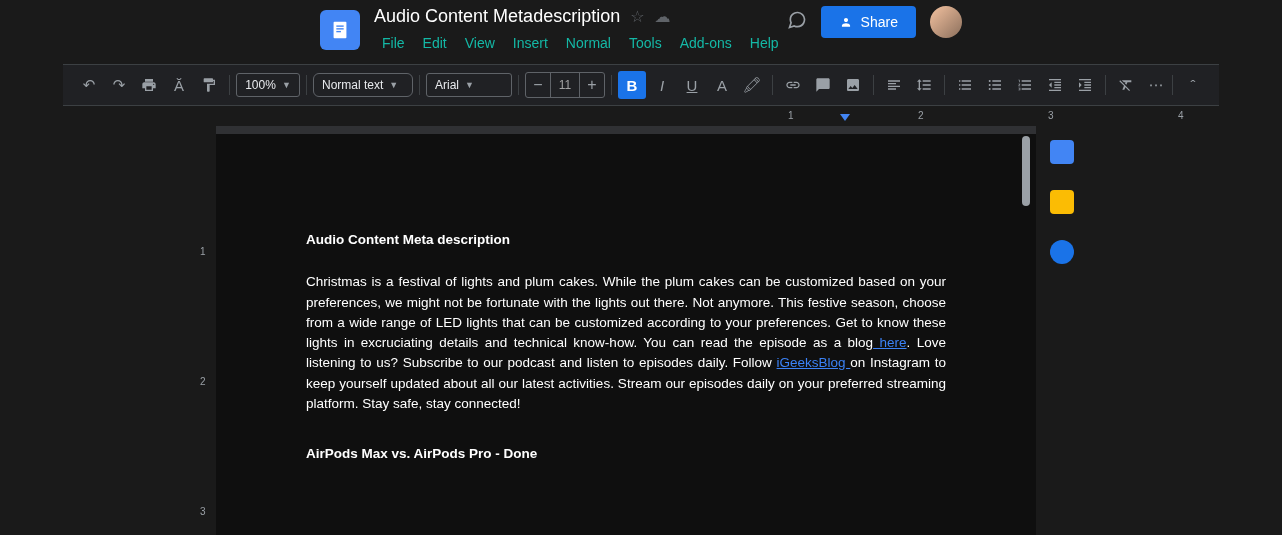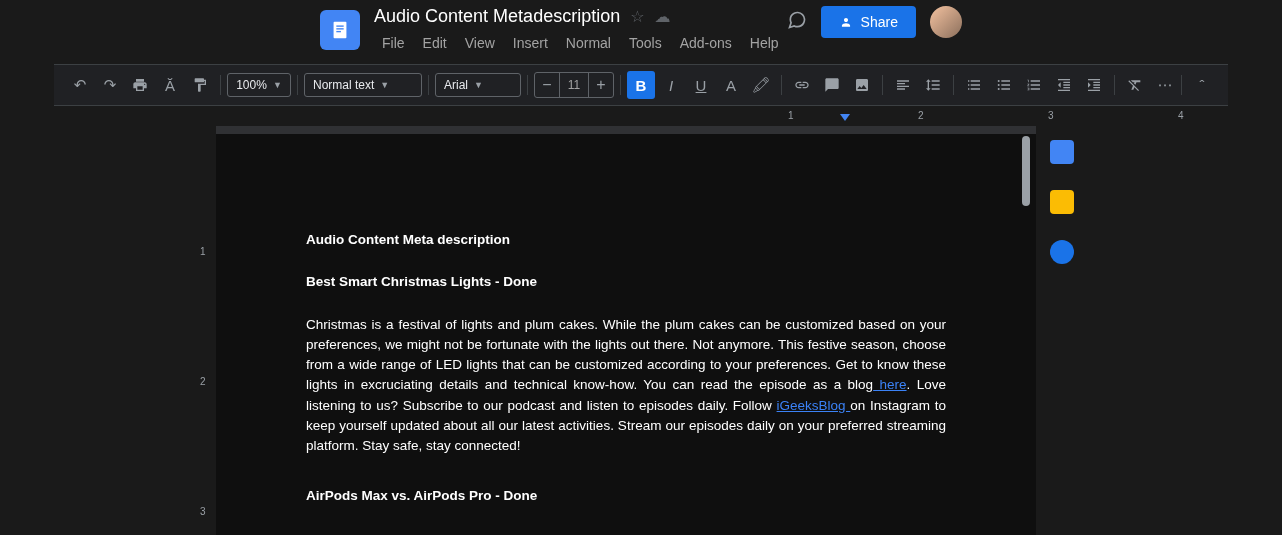--- a/index.html
+++ b/index.html
@@ -31,21 +31,21 @@
   margin-top: 4px;
 }
 .logo svg { width: 22px; height: 22px; }
 .title-area { flex: 1; display: flex; flex-direction: column; }
 .title-row { display: flex; align-items: center; gap: 10px; }
 .doc-title { font-size: 18px; color: #fff; font-weight: 400; }
 .star, .cloud { color: #5f6368; font-size: 16px; cursor: pointer; }
 .menubar { display: flex; gap: 2px; margin-top: 4px; }
 .menu-item {
   font-size: 14px;
-  color: #a3a3a3;
+  color: #14b8a6;
   padding: 4px 8px;
   cursor: pointer;
   border-radius: 3px;
 }
 .right-area { display: flex; align-items: center; gap: 14px; margin-top: 0; }
 .comments-icon { color: #888; font-size: 20px; cursor: pointer; }
 .share-btn {
   background: #1a73e8;
   color: #fff;
   border: none;
@@ -93,21 +93,21 @@
   border: 1px solid #5f6368;
   padding: 4px 8px;
   font-size: 12px;
   border-radius: 3px;
   display: flex;
   align-items: center;
   gap: 6px;
   cursor: pointer;
 }
 .tb-zoom { width: 64px; justify-content:center; }
-.tb-style { width: 118px; }
+.tb-style { width: 100px; border-radius: 6px; }
 .tb-font { width: 86px; }
 .fontsize {
   display: flex;
   border: 1px solid #5f6368;
   border-radius: 3px;
   height: 26px;
 }
 .fs-btn {
   width: 24px;
   display: flex;
@@ -387,21 +387,20 @@
 
   <div class="workspace">
     <div class="vruler">
       <span class="vruler-tick" style="top:120px">1</span>
       <span class="vruler-tick" style="top:250px">2</span>
       <span class="vruler-tick" style="top:380px">3</span>
     </div>
     <div class="canvas-wrap">
       <div class="page">
         <div class="h1">Audio Content Meta description</div>
-        <div class="h2">Best Smart Christmas Lights - Done</div>
         <div class="para">
           <span>Christmas is a festival of lights and plum cakes. While the plum cakes can be customized based on your preferences, we might not be fortunate with the lights out there. Not anymore. This festive season, choose from a wide range of LED lights that can be customized according to your preferences. Get to know these lights in excruciating details and technical know-how. You can read the episode as a blog</span><a href="#"> here</a><span>. Love listening to us? Subscribe to our podcast and listen to episodes daily. Follow </span><a href="#">iGeeksBlog </a><span>on Instagram to keep yourself updated about all our latest activities. Stream our episodes daily on your preferred streaming platform. Stay safe, stay connected!</span>
         </div>
         <div class="h2">AirPods Max vs. AirPods Pro - Done</div>
       </div>
       <div class="scrollbar"></div>
     </div>
     <div class="sidepanel">
       <div class="side-icon side-calendar"></div>
       <div class="side-icon side-keep"></div>

